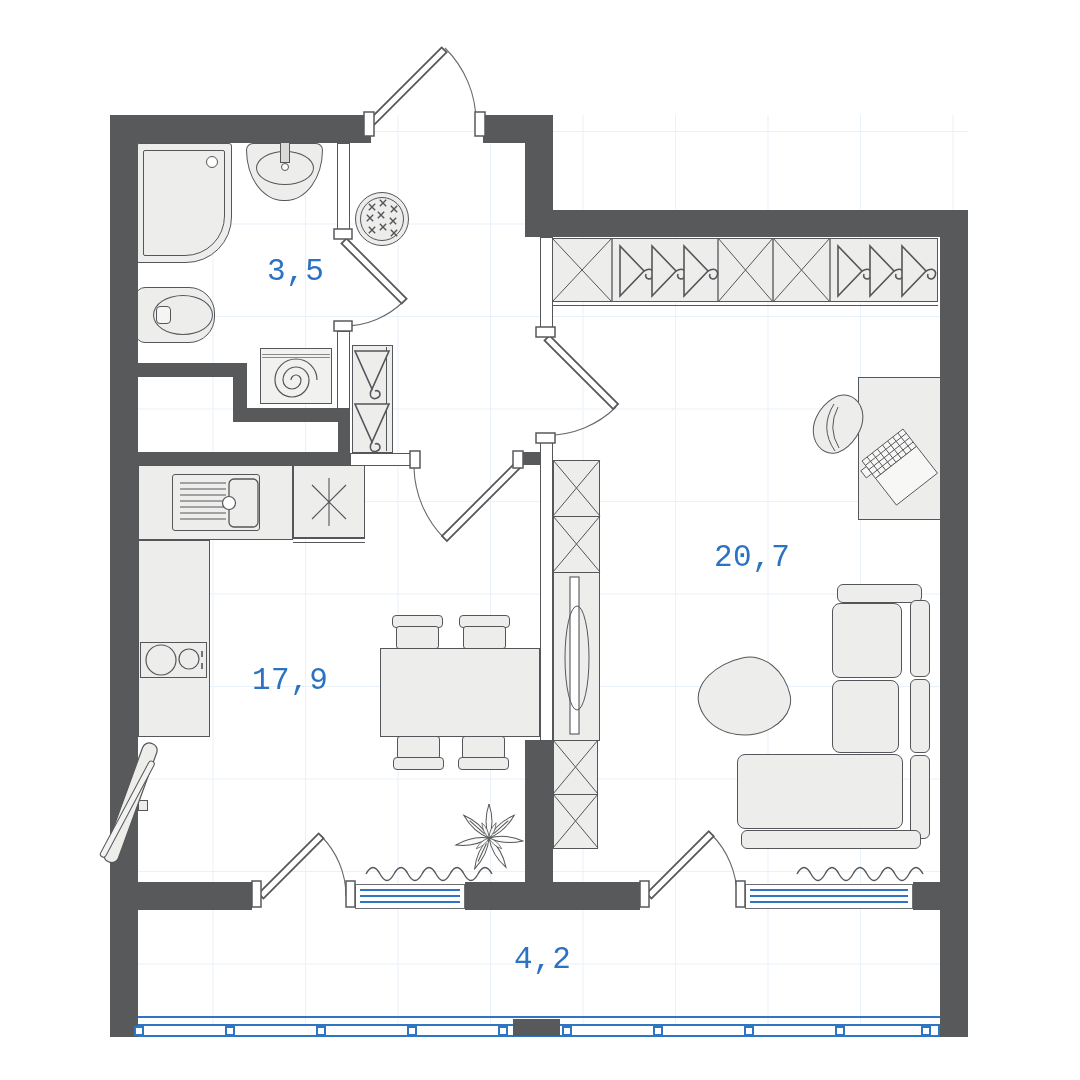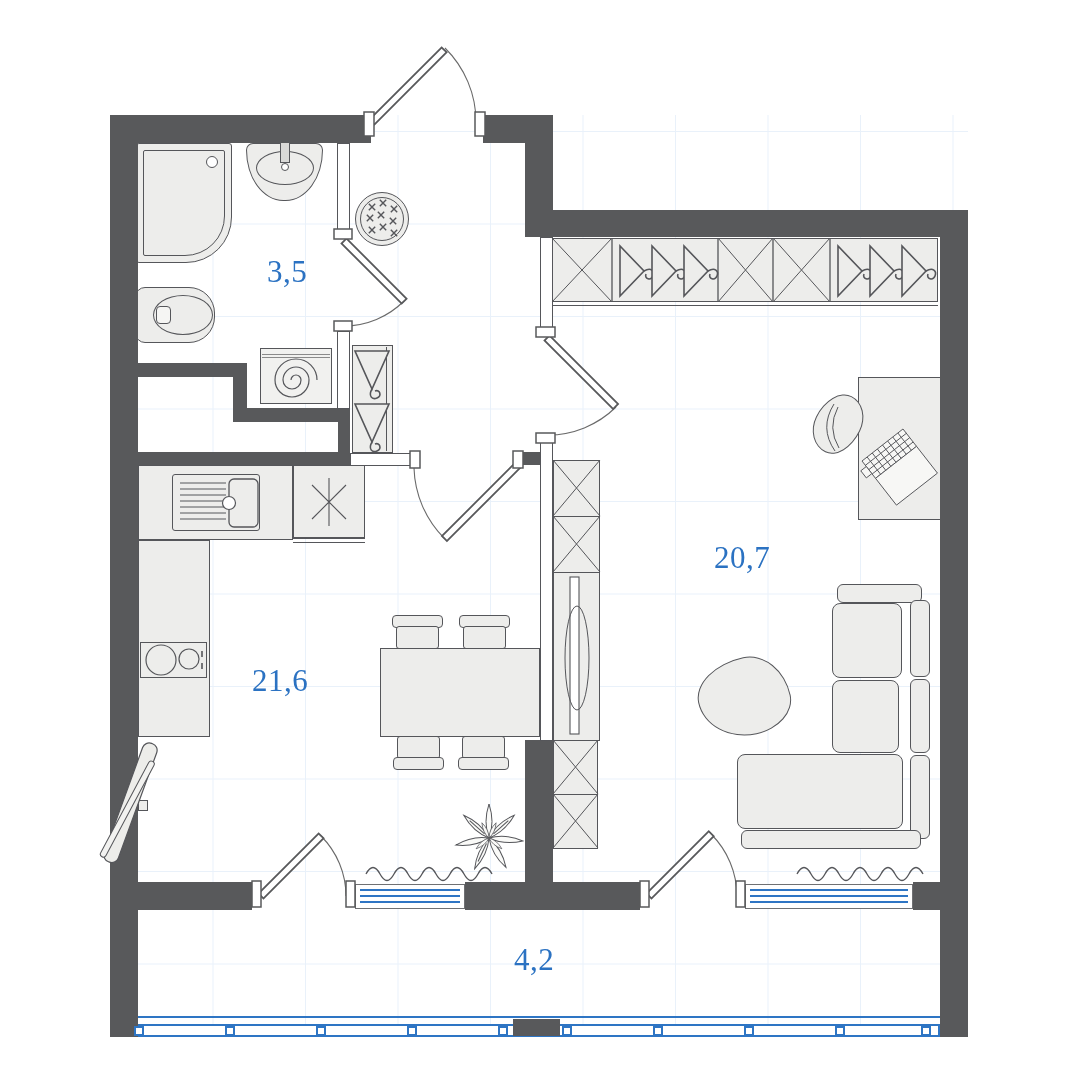--- a/index.html
+++ b/index.html
@@ -1,17 +1,17 @@
 <!DOCTYPE html>
 <html><head>
 <meta charset="utf-8">
 <style>
   html,body{margin:0;padding:0;background:#fff;}
   #canvas{position:relative;width:1080px;height:1080px;background:#fff;overflow:hidden;
-          font-family:Liberation Serif, serif;}
+          font-family:Liberation Mono, monospace;}
   .abs{position:absolute;}
   .grid{position:absolute;left:110px;top:115px;width:858px;height:922px;
         background-image:linear-gradient(to right,#E9F1FA 1.2px,transparent 1.2px),
                          linear-gradient(to bottom,#E9F1FA 1.2px,transparent 1.2px);
         background-size:92.5px 92.5px;background-position:10px 16px;}
   .w{position:absolute;background:#58595B;}
   .f{position:absolute;background:#EDEDEB;border:1.4px solid #55565A;box-sizing:border-box;}
   .p{position:absolute;background:#FFFFFF;border:1.5px solid #55565A;box-sizing:border-box;}
   .win{position:absolute;background:#fff;border:1.5px solid #6F7073;box-sizing:border-box;}
   .winline{position:absolute;background:#2E75C4;height:2.2px;left:4px;right:4px;}
@@ -136,21 +136,21 @@
   <div class="mul" style="left:407px;top:1026px;"></div>
   <div class="mul" style="left:498px;top:1026px;"></div>
   <div class="mul" style="left:562px;top:1026px;"></div>
   <div class="mul" style="left:653px;top:1026px;"></div>
   <div class="mul" style="left:744px;top:1026px;"></div>
   <div class="mul" style="left:835px;top:1026px;"></div>
   <div class="mul" style="left:921px;top:1026px;"></div>
   <div class="w" style="left:513px;top:1019px;width:47px;height:17px;"></div>
 
   <div class="lbl" style="left:267px;top:256px;">3,5</div>
-  <div class="lbl" style="left:252px;top:665px;">21,6</div>
+  <div class="lbl" style="left:252px;top:665px;">17,9</div>
   <div class="lbl" style="left:714px;top:542px;">20,7</div>
   <div class="lbl" style="left:514px;top:944px;">4,2</div>
 
   <svg class="overlay" width="1080" height="1080" viewBox="0 0 1080 1080" fill="none" stroke="#55565A" stroke-width="1.3">
     <defs>
       <g id="hangerR">
         <polygon points="0,0 0,50 24,25" fill="#EDEDEB" stroke="#55565A" stroke-width="1.6"></polygon>
         <path d="M24,25 c7,-4 11,0 9,5 c-2,5 -9,3 -7,-2" stroke-width="1.6"></path>
       </g>
       <g id="hangerD">

